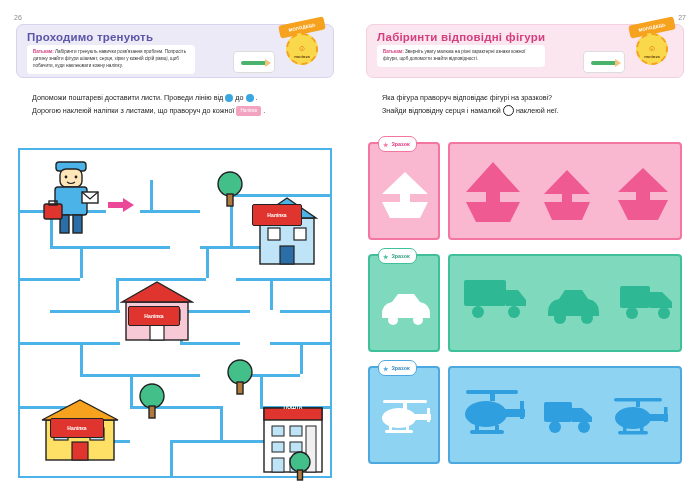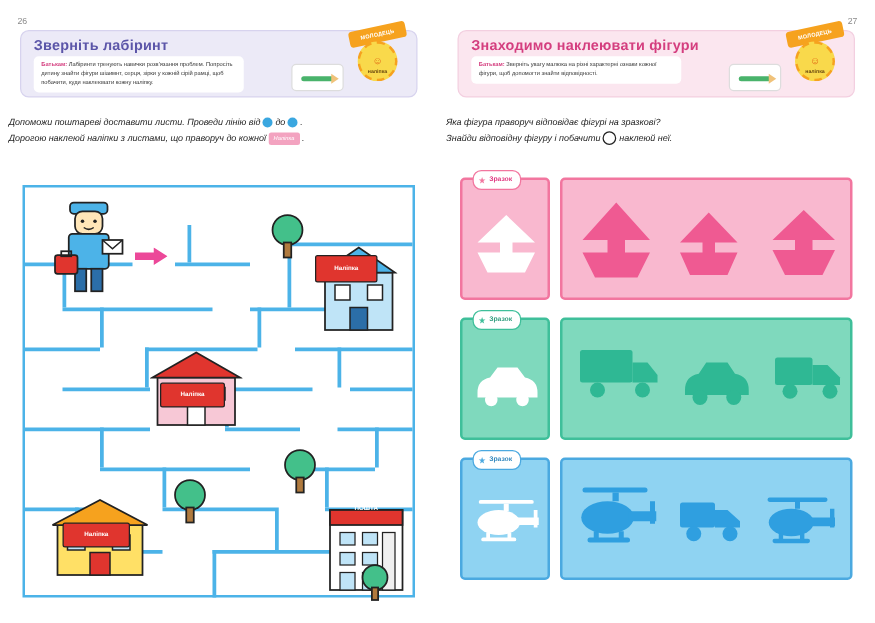--- a/index.html
+++ b/index.html
@@ -68,21 +68,21 @@
   .badge .circle .smile{
     position:absolute;left:50%;top:9px;transform:translateX(-50%);
     font-size:8px;color:#e06010;
   }
   .badge .circle .lbl{
     position:absolute;left:0;right:0;bottom:4px;text-align:center;font-size:4.2px;
     color:#6b4a10;font-weight:bold;
   }
 
   
-  .instr{position:absolute;left:7px;right:16px;font-size:7.2px;color:#1d1d1d;line-height:1.75;font-style:italic;}
+  .instr{position:absolute;left:32px;right:16px;font-size:7.2px;color:#1d1d1d;line-height:1.75;}
   .instr .chip{
     display:inline-block;background:#f3a3c0;color:#fff;font-size:4.6px;
     padding:1px 4px;border-radius:2px;vertical-align:middle;
   }
   .dot-blue{display:inline-block;width:8px;height:8px;border-radius:50%;background:#3aa7e0;vertical-align:middle;}
   .dot-outline{display:inline-block;width:9px;height:9px;border-radius:50%;border:1.3px solid #222;vertical-align:middle;}
 
   
   .maze{
     position:absolute;left:18px;top:148px;width:314px;height:330px;
@@ -115,21 +115,21 @@
   svg{display:block;}
 </style>
 </head>
 <body>
 
 <div class="page page-left">
 
   <div class="pagenum pagenum-left">26</div>
 
   <div class="hdr hdr-left">
-    <h1>Зверніть лабіринт</h1>
+    <h1>Проходимо тренують</h1>
     <p class="note"><b>Батькам:</b><span> Лабіринти тренують навички розв'язання проблем. Попросіть дитину знайти фігури шіаимнт, серця, зірки у кожній сірій рамці, щоб побачити, куди наклеювати кожну наліпку.</span></p>
 
     <div class="pencilbox">
       <div class="pencil pencil-green"></div>
       <div class="pencil-tip"></div>
     </div>
 
     <div class="badge">
       <div class="ribbon">
           <span>МОЛОДЕЦЬ</span>
@@ -272,42 +272,42 @@
       <rect x="9.5" y="20" width="5" height="10" fill="#b07a3e" stroke="#222" stroke-width="1.4"></rect>
     </svg>
   </div>
 </div>
 
 <div class="page page-right">
 
   <div class="pagenum pagenum-right">27</div>
 
   <div class="hdr hdr-right">
-    <h1>Знаходимо наклеювати фігури</h1>
+    <h1>Лабіринти відповідні фігури</h1>
     <p class="note"><b>Батькам:</b><span> Зверніть увагу малюка на різні характерні ознаки кожної фігури, щоб допомогти знайти відповідності.</span></p>
 
     <div class="pencilbox">
       <div class="pencil pencil-green"></div>
       <div class="pencil-tip"></div>
     </div>
 
     <div class="badge">
       <div class="ribbon">
           <span>МОЛОДЕЦЬ</span>
         </div>
       <div class="circle">
         <div class="smile">☺</div>
         <div class="lbl">наліпка</div>
       </div>
     </div>
   </div>
 
   <div class="instr" style="top:92px;">
     <span>Яка фігура праворуч відповідає фігурі на зразкові?</span><br>
-    <span>Знайди відповідну фігуру і  побачити</span>
+    <span>Знайди відповідну серця і  намалюй</span>
     <span class="dot-outline"></span>
     <span>наклеюй неї.</span>
   </div>
 
   <div class="panel panel-sample" style="left:18px;top:142px;width:72px;height:98px;border-color:#f2769f;background:#f9b8cf;">
     <div class="tag" style="border-color:#f2769f;color:#e0357f;">
       <span class="star" style="color:#f2769f;">★</span>
       <span>Зразок</span>
     </div>
     <svg style="position:absolute;left:6px;top:26px;" width="58" height="52" viewBox="0 0 58 52">

